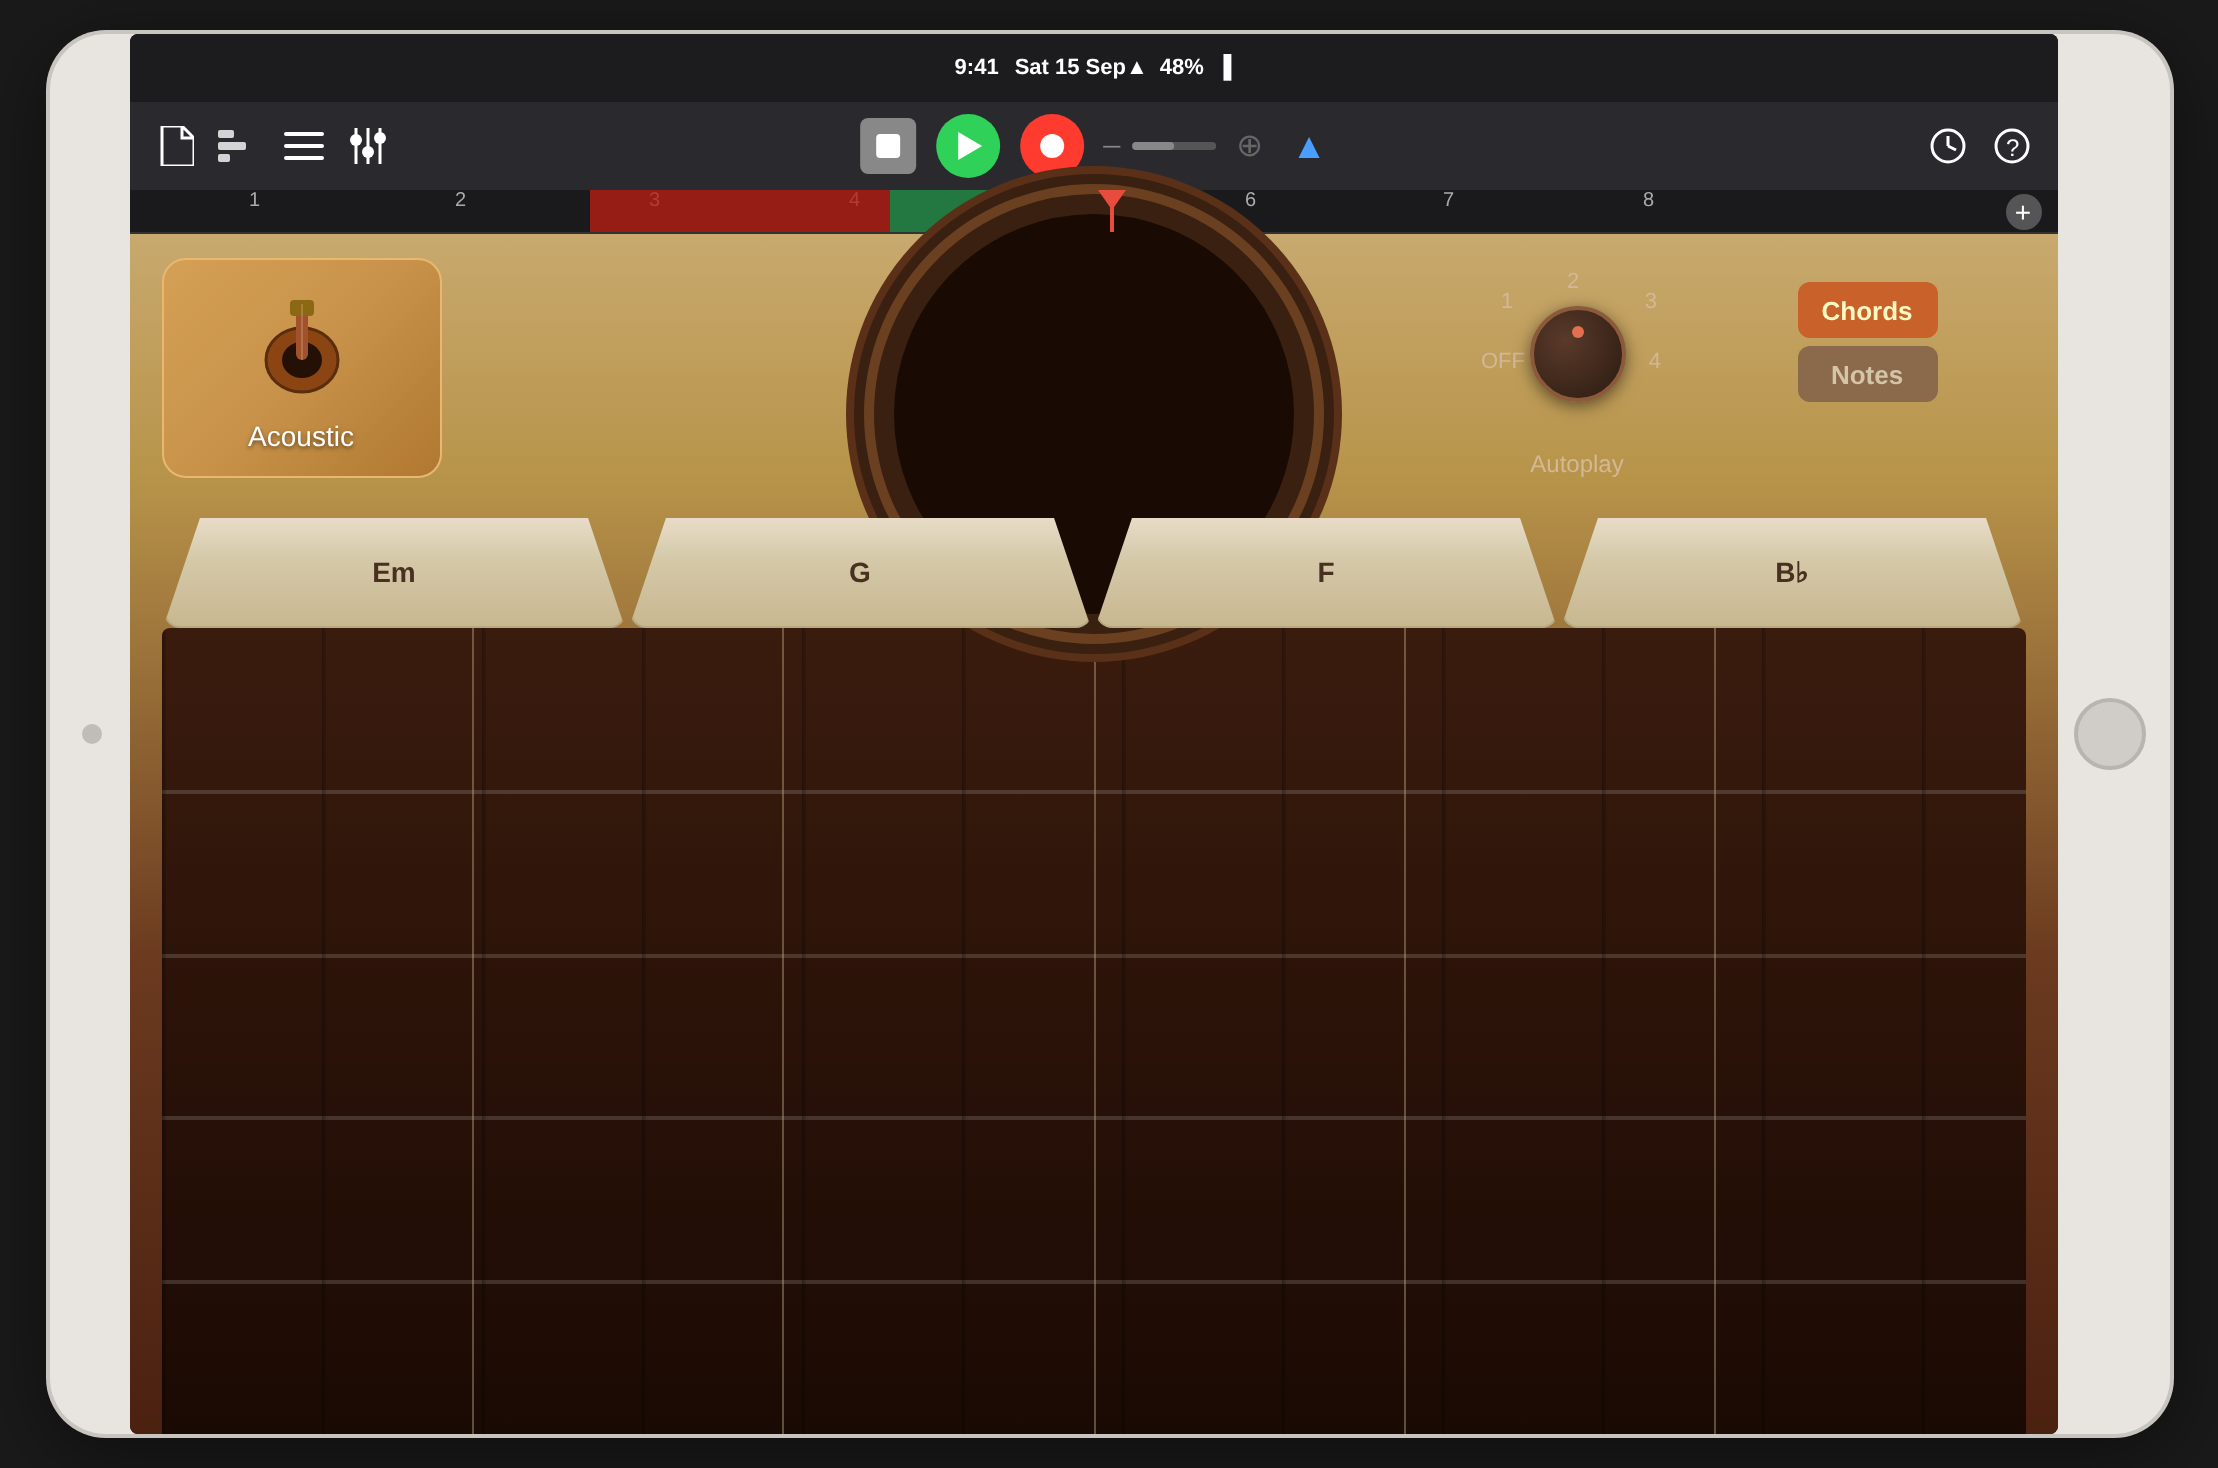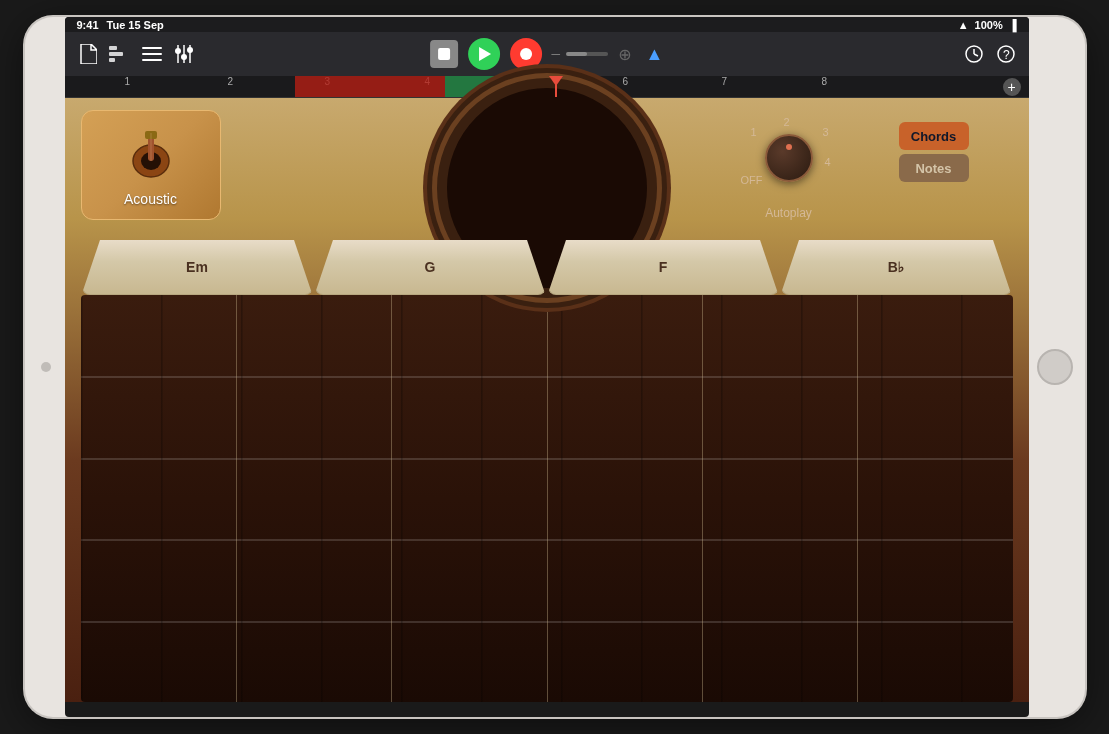--- a/index.html
+++ b/index.html
@@ -56,25 +56,25 @@
       right: 56px;
       top: 0;
       bottom: 0;
       background: #1a1a1a;
       overflow: hidden;
       border-radius: 4px;
     }
 
     
     .status-bar {
-      height: 15px;
+      height: 34px;
       background: #1c1c1e;
       display: flex;
       align-items: center;
-      justify-content: space-between;
+      justify-content: center;
       padding: 0 12px;
       color: white;
       font-size: 11px;
       font-weight: 600;
     }
 
     .status-left {
       display: flex;
       gap: 8px;
       align-items: center;
@@ -267,21 +267,21 @@
       width: 80px;
       height: 80px;
     }
 
     .knob-label {
       position: absolute;
       color: #d4b896;
       font-size: 11px;
     }
 
-    .knob-label.off { bottom: 12px; left: -8px; }
+    .knob-label.off { bottom: 30px; left: -8px; }
     .knob-label.n1 { top: 8px; left: 2px; }
     .knob-label.n2 { top: -2px; left: 35px; }
     .knob-label.n3 { top: 8px; right: 0px; }
     .knob-label.n4 { bottom: 30px; right: -2px; }
 
     .knob {
       width: 48px;
       height: 48px;
       background: radial-gradient(circle at 35% 35%, #5a3a2a, #2a1a10);
       border-radius: 50%;
@@ -328,21 +328,21 @@
       display: flex;
       align-items: center;
       justify-content: center;
       font-size: 13px;
       font-weight: 600;
       cursor: pointer;
     }
 
     .chord-btn.active {
       background: #c8622a;
-      color: #0f172a;
+      color: #fef9c3;
     }
 
     .chord-btn.inactive {
       background: #8a6a4a;
       color: #d4c4a8;
     }
 
     
     .chord-buttons-row {
       display: flex;
@@ -467,25 +467,25 @@
 
 <div class="ipad-frame">
   <div class="camera-dot"></div>
   <div class="home-button"></div>
 
   <div class="screen">
 
     <div class="status-bar">
       <div class="status-left">
         <span>9:41</span>
-        <span>Tue 15 Sep</span>
+        <span>Sat 15 Sep</span>
       </div>
       <div class="status-right">
         <span>▲</span>
-        <span>100%</span>
+        <span>48%</span>
         <span>▐</span>
       </div>
     </div>
 
     <div class="toolbar">
       <div class="toolbar-left">
 
         <div class="toolbar-icon">
           <svg width="18" height="20" viewBox="0 0 18 20" fill="white">
             <path d="M2 0h10l6 6v14H2V0zm10 0v6h6" fill="none" stroke="white" stroke-width="1.5"></path>

